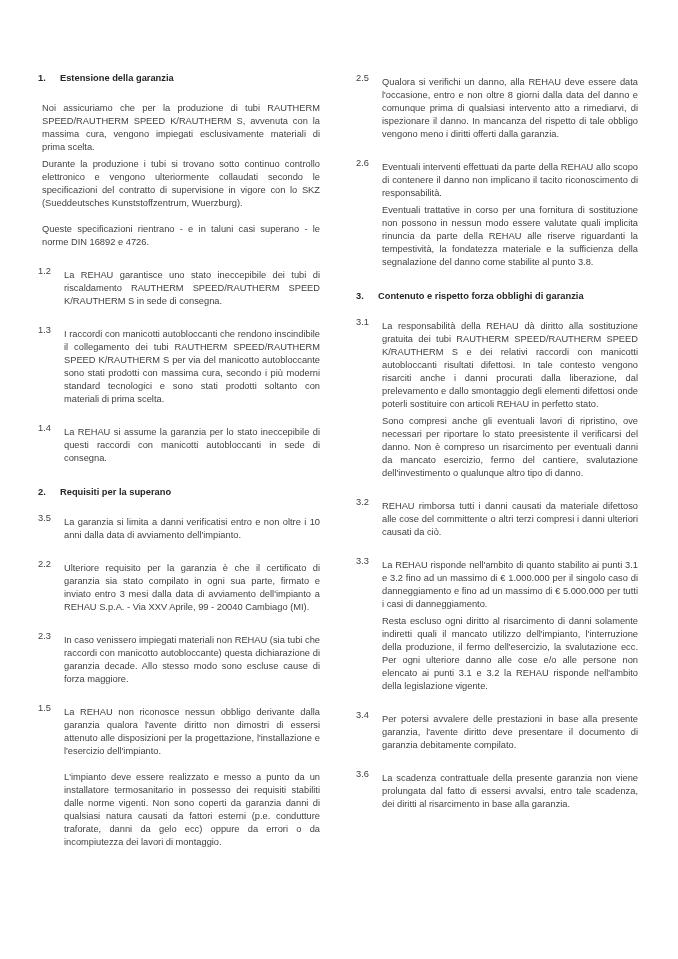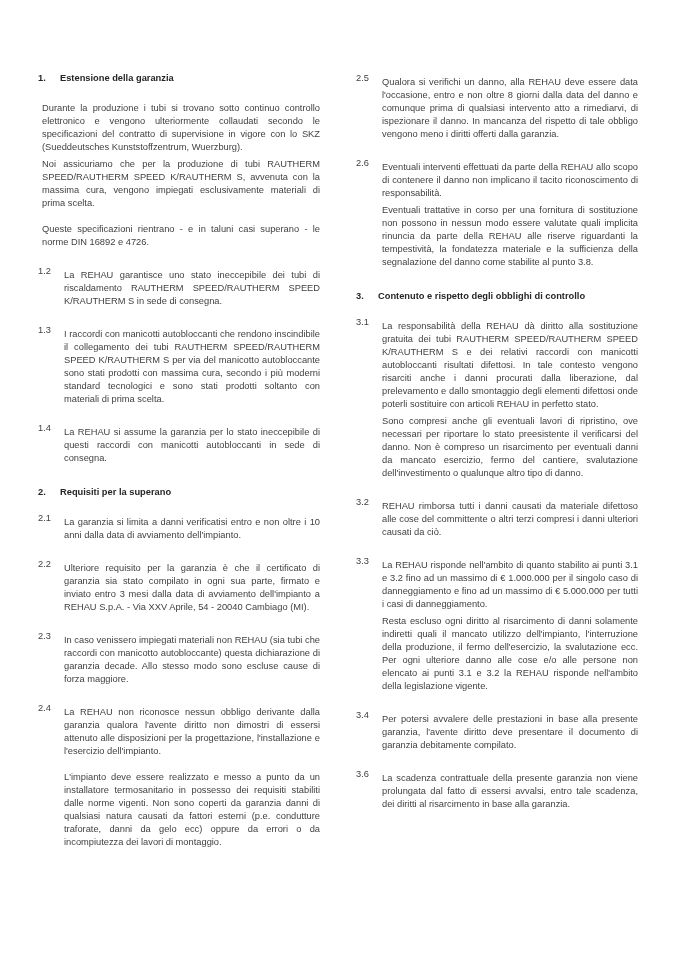--- a/index.html
+++ b/index.html
@@ -64,22 +64,22 @@
 
 <div class="page">
   <div class="columns">
     <div class="column">
         <div class="block heading">
           <span class="num">1.</span>
           <div class="body">Estensione della garanzia</div>
         </div>
         <div class="block item">
           <div class="body">
+            <p>Noi assicuriamo che per la produzione di tubi RAUTHERM SPEED/RAUTHERM SPEED K/RAUTHERM S, avvenuta con la massima cura, vengono impiegati esclusivamente materiali di prima scelta.</p>
             <p>Durante la produzione i tubi si trovano sotto continuo controllo elettronico e vengono ulteriormente collaudati secondo le specificazioni del contratto di supervisione in vigore con lo SKZ (Sueddeutsches Kunststoffzentrum, Wuerzburg).</p>
-            <p>Noi assicuriamo che per la produzione di tubi RAUTHERM SPEED/RAUTHERM SPEED K/RAUTHERM S, avvenuta con la massima cura, vengono impiegati esclusivamente materiali di prima scelta.</p>
             <p class="gap">Queste specificazioni rientrano - e in taluni casi superano - le norme DIN 16892 e 4726.</p>
           </div>
         </div>
         <div class="block item">
           <span class="num">1.2</span>
           <div class="body">
             <p>La REHAU garantisce uno stato ineccepibile dei tubi di riscaldamento RAUTHERM SPEED/RAUTHERM SPEED K/RAUTHERM S in sede di consegna.</p>
           </div>
         </div>
         <div class="block item">
@@ -92,39 +92,39 @@
           <span class="num">1.4</span>
           <div class="body">
             <p>La REHAU si assume la garanzia per lo stato ineccepibile di questi raccordi con manicotti autobloccanti in sede di consegna.</p>
           </div>
         </div>
         <div class="block heading">
           <span class="num">2.</span>
           <div class="body">Requisiti per la superano</div>
         </div>
         <div class="block item">
-          <span class="num">2.1</span>
+          <span class="num">3.5</span>
           <div class="body">
             <p>La garanzia si limita a danni verificatisi entro e non oltre i 10 anni dalla data di avviamento dell'impianto.</p>
           </div>
         </div>
         <div class="block item">
           <span class="num">2.2</span>
           <div class="body">
-            <p>Ulteriore requisito per la garanzia è che il certificato di garanzia sia stato compilato in ogni sua parte, firmato e inviato entro 3 mesi dalla data di avviamento dell'impianto a REHAU S.p.A. - Via XXV Aprile, 54 - 20040 Cambiago (MI).</p>
+            <p>Ulteriore requisito per la garanzia è che il certificato di garanzia sia stato compilato in ogni sua parte, firmato e inviato entro 3 mesi dalla data di avviamento dell'impianto a REHAU S.p.A. - Via XXV Aprile, 99 - 20040 Cambiago (MI).</p>
           </div>
         </div>
         <div class="block item">
           <span class="num">2.3</span>
           <div class="body">
             <p>In caso venissero impiegati materiali non REHAU (sia tubi che raccordi con manicotto autobloccante) questa dichiarazione di garanzia decade. Allo stesso modo sono escluse cause di forza maggiore.</p>
           </div>
         </div>
         <div class="block item">
-          <span class="num">2.4</span>
+          <span class="num">1.5</span>
           <div class="body">
             <p>La REHAU non riconosce nessun obbligo derivante dalla garanzia qualora l'avente diritto non dimostri di essersi attenuto alle disposizioni per la progettazione, l'installazione e l'esercizio dell'impianto.</p>
             <p class="gap">L'impianto deve essere realizzato e messo a punto da un installatore termosanitario in possesso dei requisiti stabiliti dalle norme vigenti. Non sono coperti da garanzia danni di qualsiasi natura causati da fattori esterni (p.e. condutture traforate, danni da gelo ecc) oppure da errori o da incompiutezza dei lavori di montaggio.</p>
           </div>
         </div>
       </div>
     <div class="column">
         <div class="block item">
           <span class="num">2.5</span>
           <div class="body">
@@ -133,21 +133,21 @@
         </div>
         <div class="block item">
           <span class="num">2.6</span>
           <div class="body">
             <p>Eventuali interventi effettuati da parte della REHAU allo scopo di contenere il danno non implicano il tacito riconoscimento di responsabilità.</p>
             <p>Eventuali trattative in corso per una fornitura di sostituzione non possono in nessun modo essere valutate quali implicita rinuncia da parte della REHAU alle riserve riguardanti la tempestività, la fondatezza materiale e la sufficienza della segnalazione del danno come stabilite al punto 3.8.</p>
           </div>
         </div>
         <div class="block heading">
           <span class="num">3.</span>
-          <div class="body">Contenuto e rispetto degli obblighi di controllo</div>
+          <div class="body">Contenuto e rispetto forza obblighi di garanzia</div>
         </div>
         <div class="block item">
           <span class="num">3.1</span>
           <div class="body">
             <p>La responsabilità della REHAU dà diritto alla sostituzione gratuita dei tubi RAUTHERM SPEED/RAUTHERM SPEED K/RAUTHERM S e dei relativi raccordi con manicotti autobloccanti risultati difettosi. In tale contesto vengono risarciti anche i danni procurati dalla liberazione, dal prelevamento e dallo smontaggio degli elementi difettosi onde poterli sostituire con articoli REHAU in perfetto stato.</p>
             <p>Sono compresi anche gli eventuali lavori di ripristino, ove necessari per riportare lo stato preesistente il verificarsi del danno. Non è compreso un risarcimento per eventuali danni da mancato esercizio, fermo del cantiere, svalutazione dell'investimento o qualunque altro tipo di danno.</p>
           </div>
         </div>
         <div class="block item">
           <span class="num">3.2</span>

